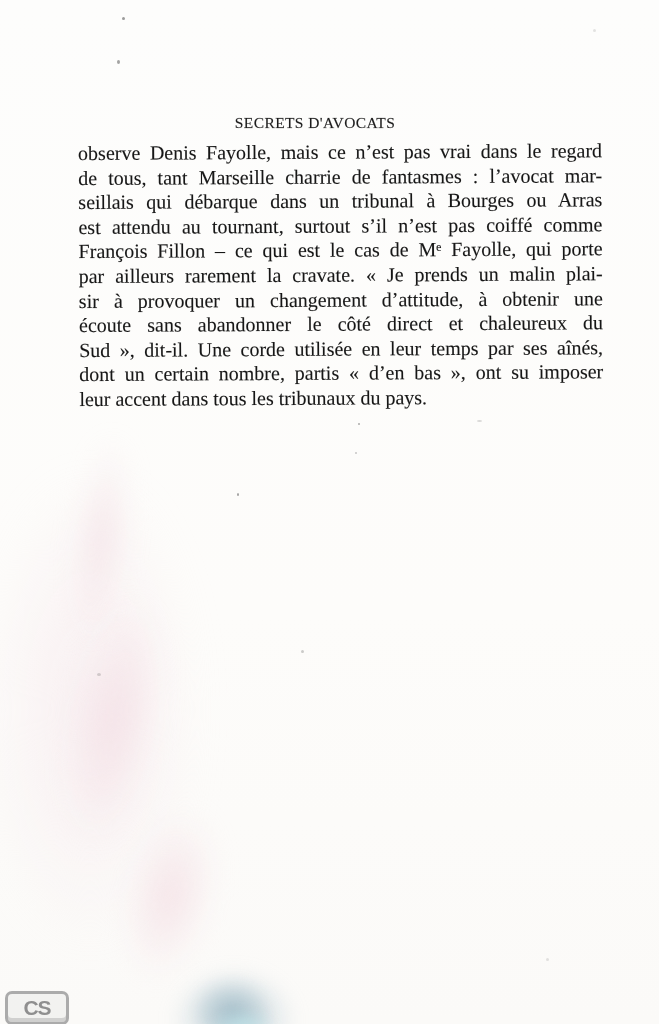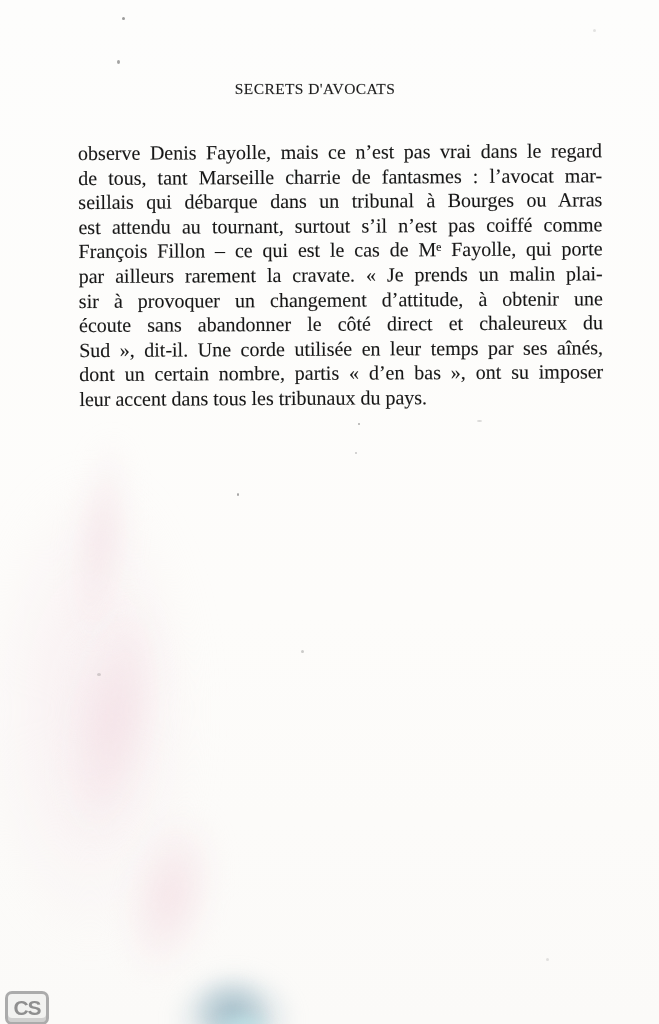--- a/index.html
+++ b/index.html
@@ -64,21 +64,21 @@
   .speck {
     position: absolute;
     background: #4a4a4a;
     border-radius: 50%;
     pointer-events: none;
   }
 
   
   .running-head {
     position: absolute;
-    top: 80px;
+    top: 114px;
     left: 0;
     width: 630px;
     text-align: center;
     font-size: 15.5px;
     letter-spacing: 0.4px;
     color: #1d1d1d;
     -webkit-text-stroke: 0.3px rgba(20,20,20,0.4);
   }
   .paragraph {
     position: absolute;
@@ -100,21 +100,21 @@
   .pline.pline-last {
     text-align-last: left;
     -moz-text-align-last: left;
   }
 
   
   .cs-logo {
     position: absolute;
     left: 5px;
     top: 991px;
-    width: 44px;
+    width: 64px;
     height: 34px;
     box-sizing: border-box;
     border: 3px solid rgba(158,158,158,0.85);
     border-radius: 7px;
     background: rgba(226,226,226,0.35);
     box-shadow: inset 0 -4px 0 rgba(145,145,145,0.35);
     color: #8f8f8f;
     font-family: "Liberation Sans", sans-serif;
     font-weight: bold;
     font-size: 21px;

